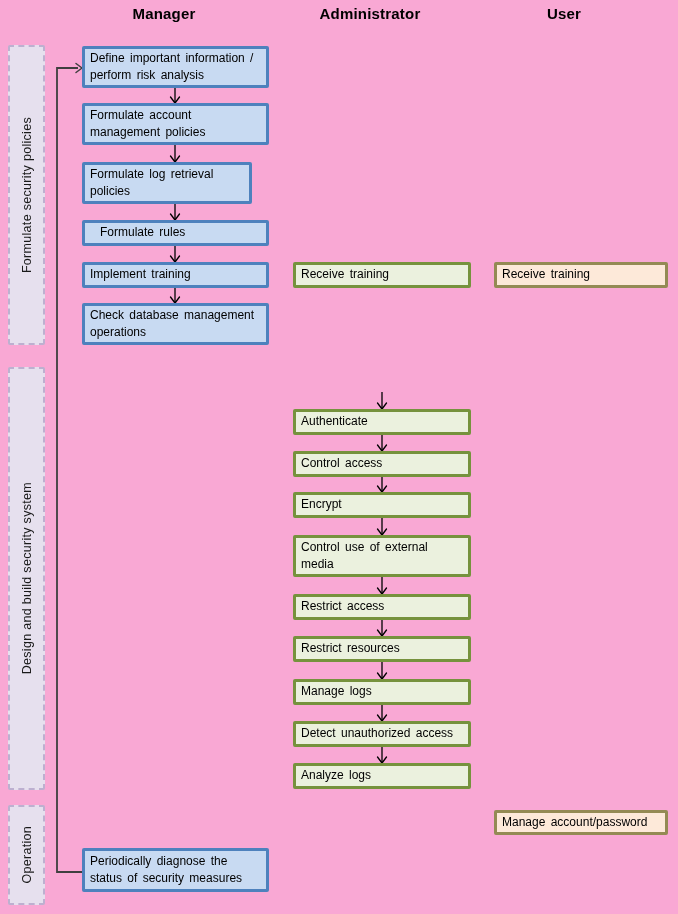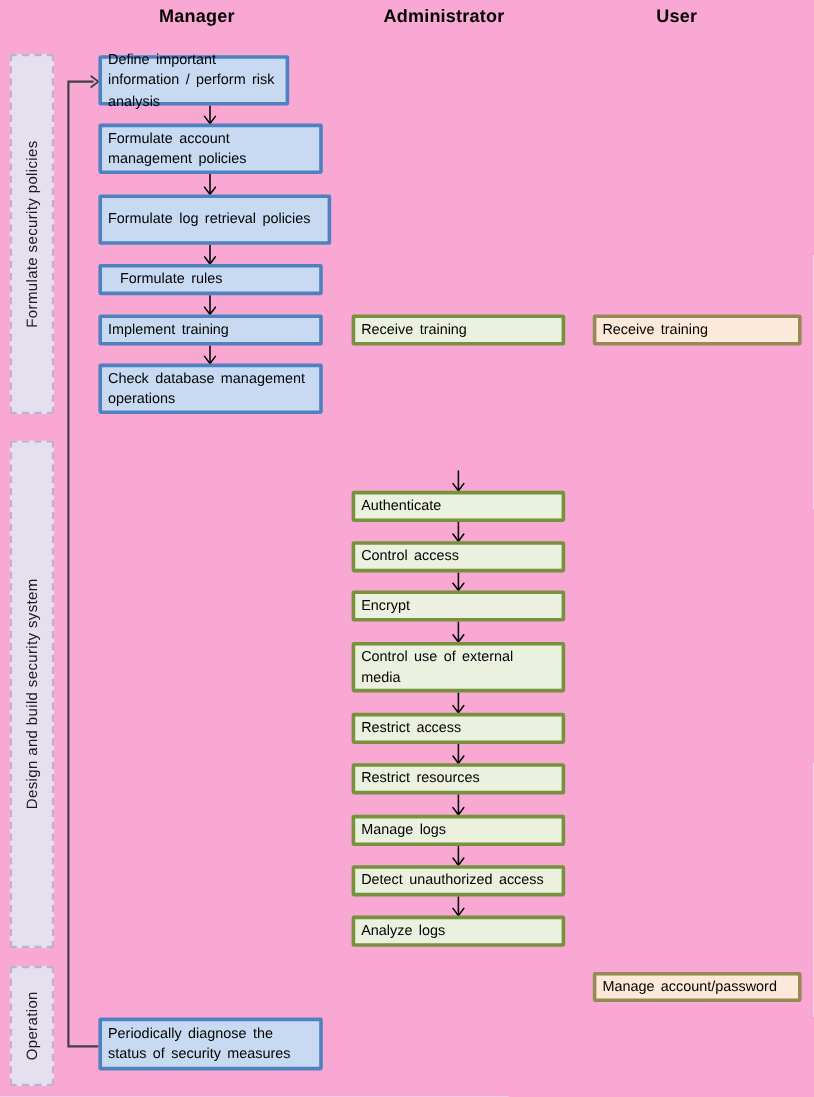--- a/index.html
+++ b/index.html
@@ -69,23 +69,23 @@
     <div class="col-header" style="left: 564px; top: 5px;">User</div>
     <div class="lane" style="left: 8px; top: 45px; width: 37px; height: 300px;">
       <div class="lane-label">Formulate security policies</div>
     </div>
     <div class="lane" style="left: 8px; top: 367px; width: 37px; height: 423px;">
       <div class="lane-label">Design and build security system</div>
     </div>
     <div class="lane" style="left: 8px; top: 805px; width: 37px; height: 100px;">
       <div class="lane-label">Operation</div>
     </div>
-    <div class="node blue" style="left: 82px; top: 46px; width: 159px; height: 42px;">Define important information / perform risk analysis</div>
+    <div class="node blue" style="left: 82px; top: 46px; width: 187px; height: 42px;">Define important information / perform risk analysis</div>
     <div class="node blue" style="left: 82px; top: 103px; width: 187px; height: 42px;">Formulate account management policies</div>
-    <div class="node blue" style="left: 82px; top: 162px; width: 194px; height: 42px;">Formulate log retrieval policies</div>
+    <div class="node blue" style="left: 82px; top: 162px; width: 170px; height: 42px;">Formulate log retrieval policies</div>
     <div class="node blue" style="left: 82px; top: 220px; width: 187px; height: 26px; padding-left: 15px;">Formulate rules</div>
     <div class="node blue" style="left: 82px; top: 303px; width: 187px; height: 42px;">Check database management operations</div>
     <div class="node blue" style="left: 82px; top: 262px; width: 187px; height: 26px;">Implement training</div>
     <div class="node blue" style="left: 82px; top: 848px; width: 187px; height: 44px;">Periodically diagnose the status of security measures</div>
     <div class="node green" style="left: 293px; top: 262px; width: 178px; height: 26px;">Receive training</div>
     <div class="node green" style="left: 293px; top: 409px; width: 178px; height: 26px;">Authenticate</div>
     <div class="node green" style="left: 293px; top: 451px; width: 178px; height: 26px;">Control access</div>
     <div class="node green" style="left: 293px; top: 492px; width: 178px; height: 26px;">Encrypt</div>
     <div class="node green" style="left: 293px; top: 535px; width: 178px; height: 42px;">Control use of external media</div>
     <div class="node green" style="left: 293px; top: 594px; width: 178px; height: 26px;">Restrict access</div>

